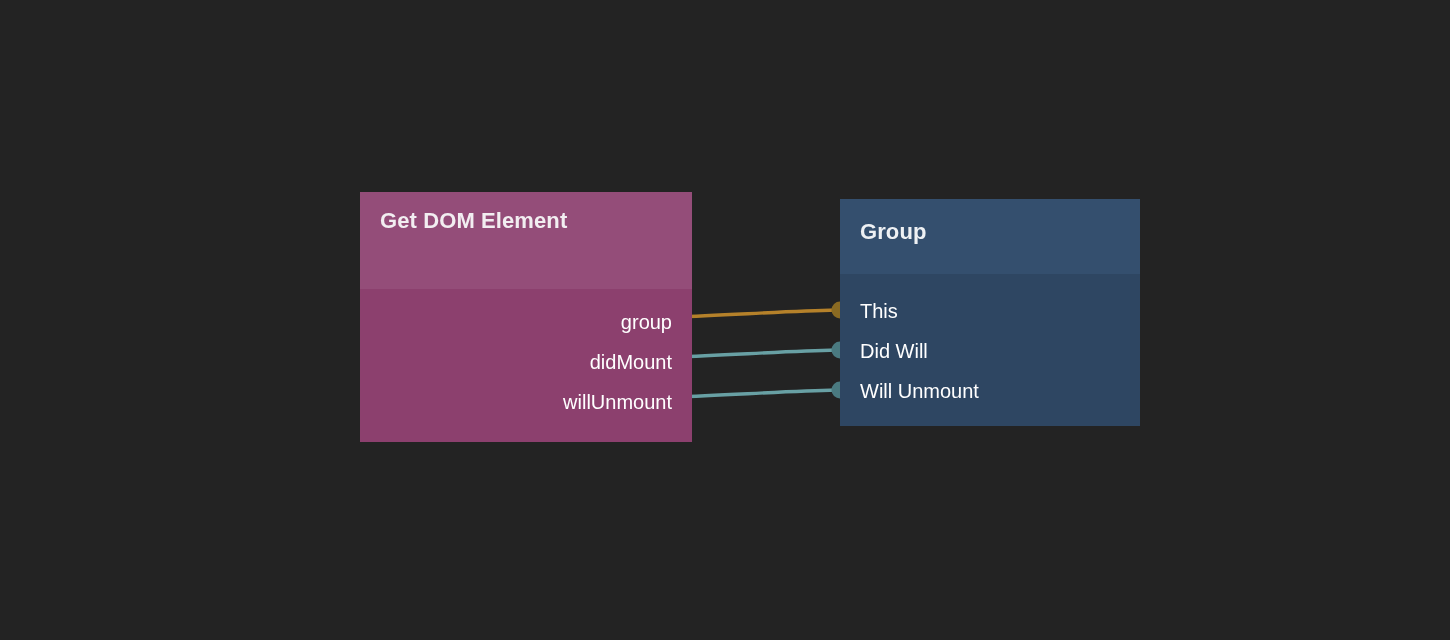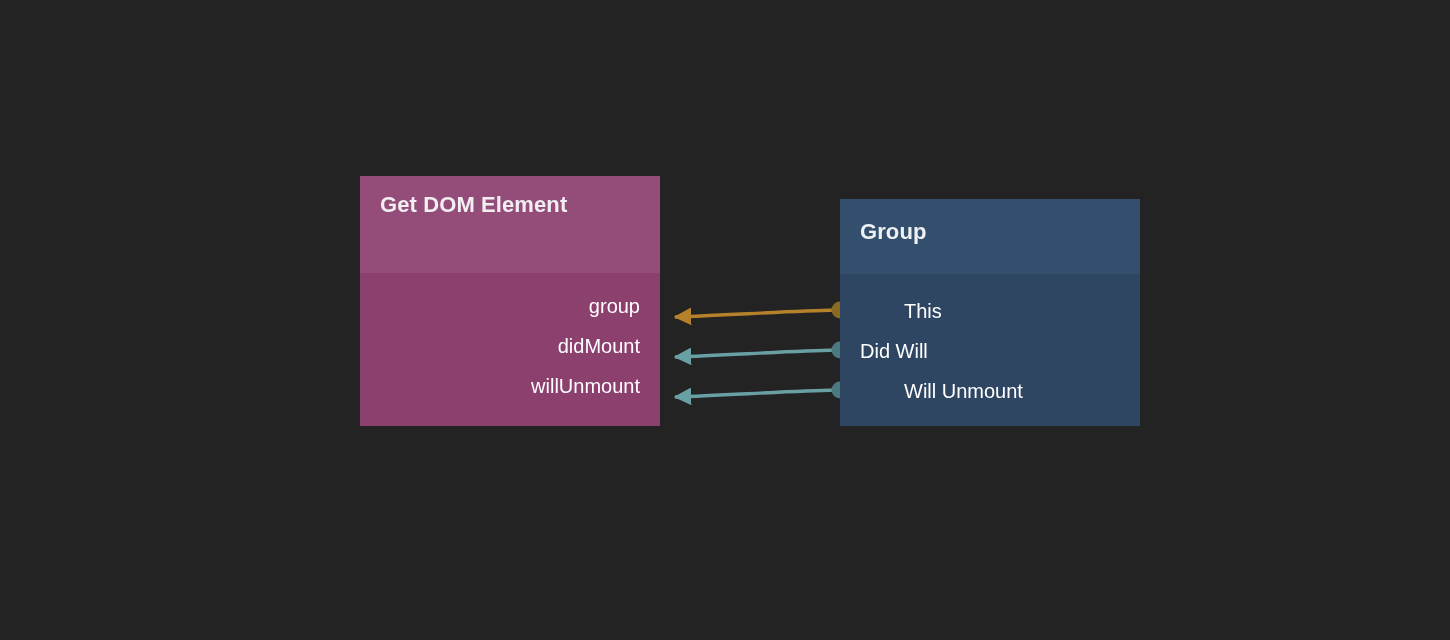--- a/index.html
+++ b/index.html
@@ -57,22 +57,22 @@
     letter-spacing: 0.1px;
   }
   .node-body {
     box-sizing: border-box;
     position: relative;
   }
 
   
   #node-script {
     left: 360px;
-    top: 176px;
-    width: 300px;
+    top: 192px;
+    width: 332px;
     height: 250px;
   }
   #node-script .node-header {
     background: #944d79;
     height: 97px;
   }
   #node-script .node-body {
     background: #8c406e;
     height: 153px;
   }
@@ -172,25 +172,25 @@
         <span class="port-label-out">willUnmount</span>
       </div>
     </div>
   </div>
 
   <div class="node" id="node-group">
     <div class="node-header">
       <div class="node-title">Group</div>
     </div>
     <div class="node-body">
-      <div class="port-row-in" style="top: 24px; margin-left: 44px;">
+      <div class="port-row-in" style="top: 24px;">
         <span class="port-label-in">This</span>
       </div>
       <div class="port-row-in" style="top: 64px;">
         <span class="port-label-in">Did Will</span>
       </div>
-      <div class="port-row-in" style="top: 104px; margin-left: 44px;">
+      <div class="port-row-in" style="top: 104px;">
         <span class="port-label-in">Will Unmount</span>
       </div>
     </div>
   </div>
 
 </div>
 
 </body></html>

